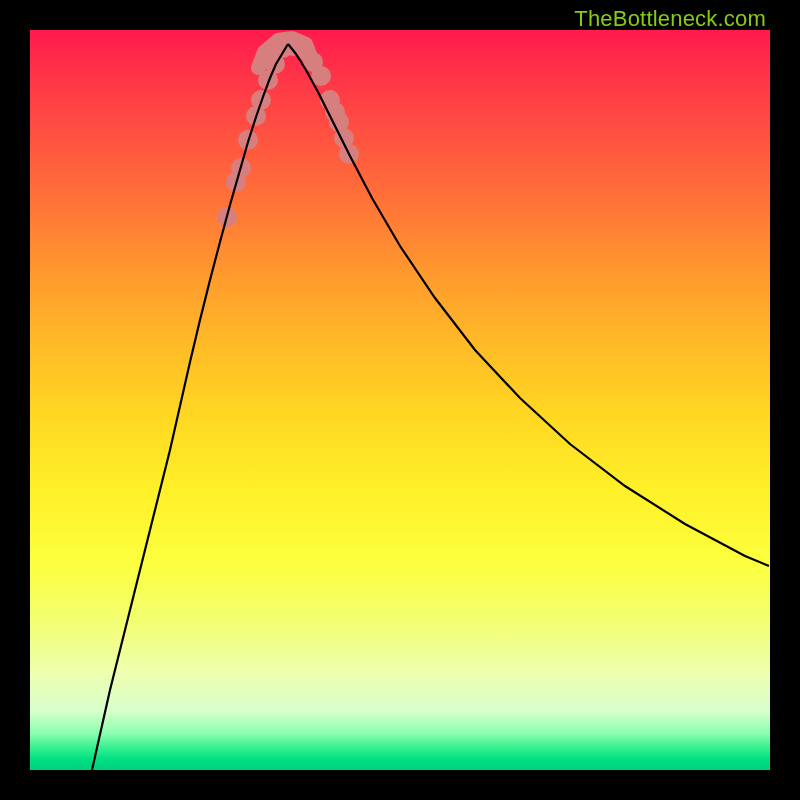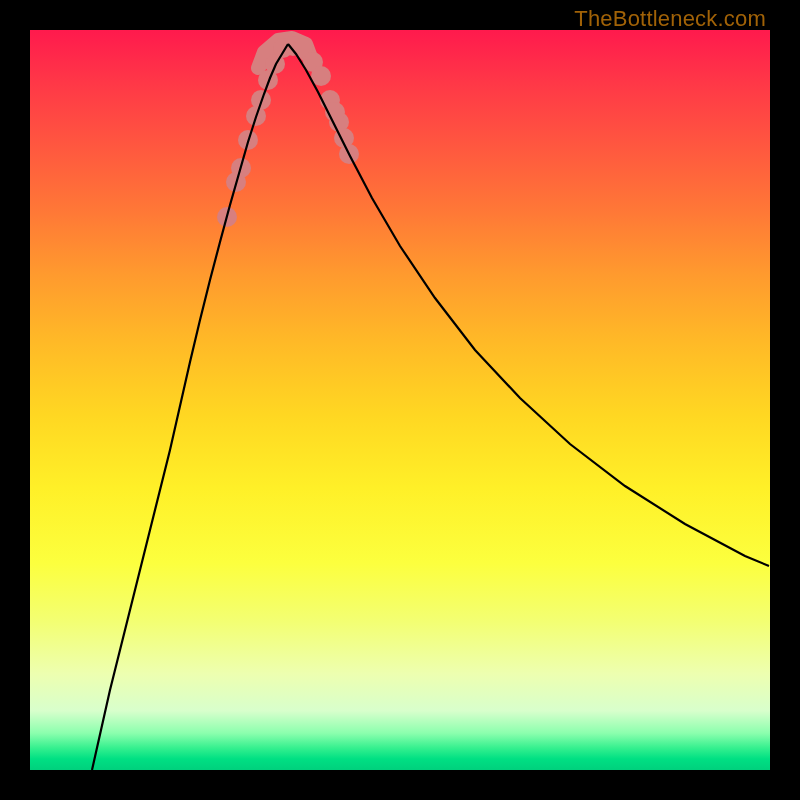--- a/index.html
+++ b/index.html
@@ -44,21 +44,21 @@
       #8cffae 95%,
       #36f08f 97%,
       #00e083 98.5%,
       #00d07d 100%
     );
   }
   .watermark {
     position: absolute;
     top: 6px;
     right: 34px;
-    color: #a16207;
+    color: #84cc16;
     font-size: 22px;
     letter-spacing: 0.2px;
     font-weight: 400;
   }
   svg.curves {
     position: absolute;
     inset: 0;
   }
 </style>
 </head>

